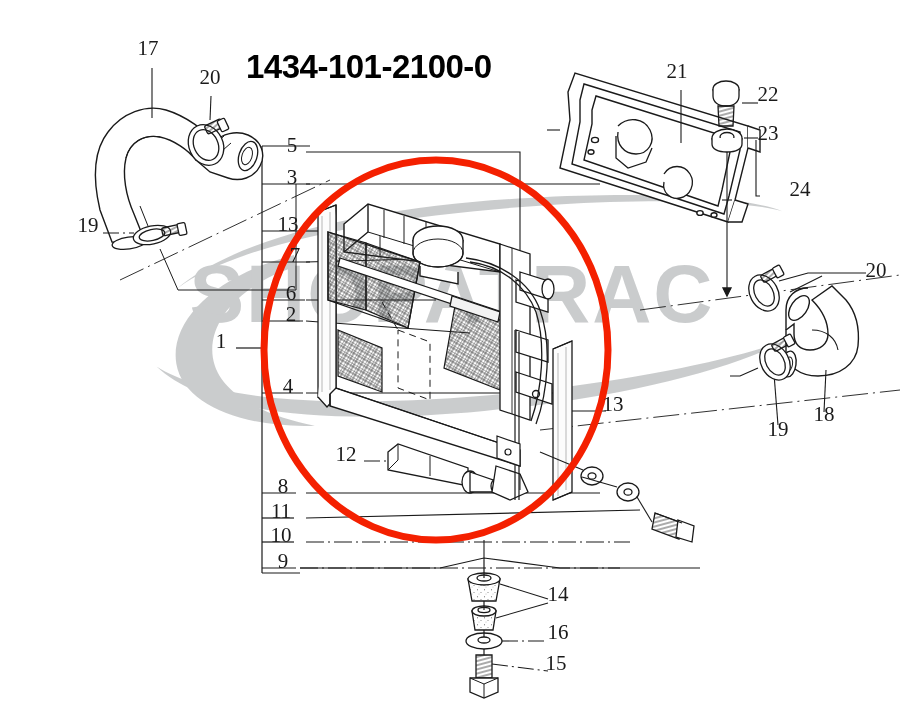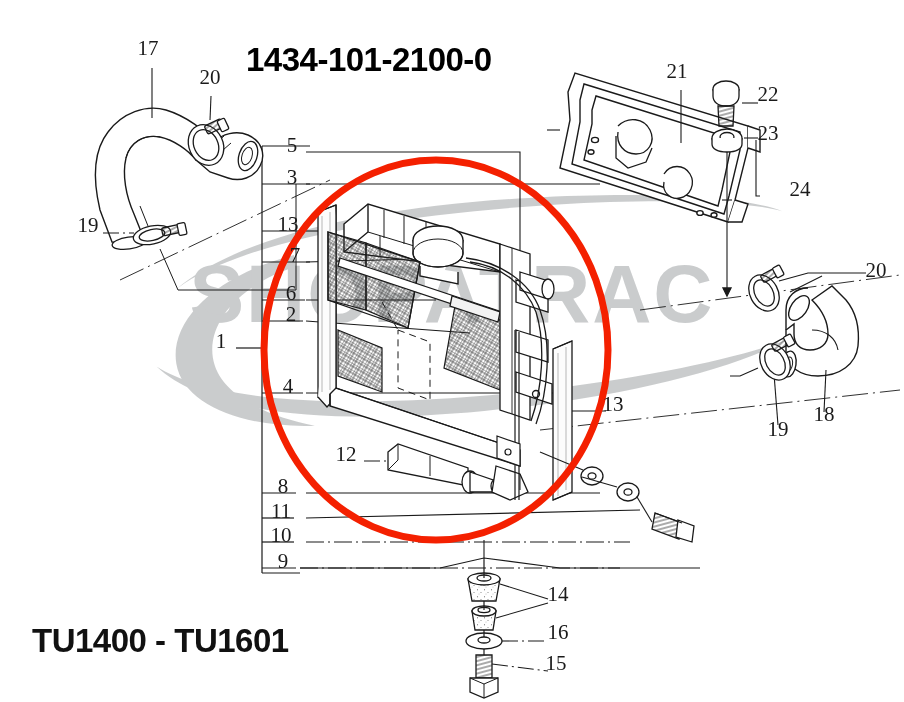--- a/index.html
+++ b/index.html
@@ -21,21 +21,21 @@
   #diagram-svg {
     position: absolute;
     left: 0;
     top: 0;
     width: 904px;
     height: 702px;
   }
   .part-title {
     position: absolute;
     left: 246px;
-    top: 41px;
+    top: 48px;
     font-family: "Liberation Sans", sans-serif;
     font-weight: bold;
     font-size: 33px;
     letter-spacing: -0.5px;
     color: #000000;
     white-space: nowrap;
   }
   .model-label {
     position: absolute;
     left: 32px;
@@ -458,15 +458,14 @@
         <text x="768" y="140" text-anchor="middle" font-family="Liberation Serif, serif" font-size="21" fill="#1a1a1a">23</text>
         <text x="800" y="196" text-anchor="middle" font-family="Liberation Serif, serif" font-size="21" fill="#1a1a1a">24</text>
         <text x="876" y="277" text-anchor="middle" font-family="Liberation Serif, serif" font-size="21" fill="#1a1a1a">20</text>
         <text x="778" y="436" text-anchor="middle" font-family="Liberation Serif, serif" font-size="21" fill="#1a1a1a">19</text>
         <text x="824" y="421" text-anchor="middle" font-family="Liberation Serif, serif" font-size="21" fill="#1a1a1a">18</text>
       </g>
   </svg>
 
   <div class="part-title">1434-101-2100-0</div>
 
-  <div class="model-label">TU1400 - TU1601</div>
 
 </div>
 
 </body></html>

